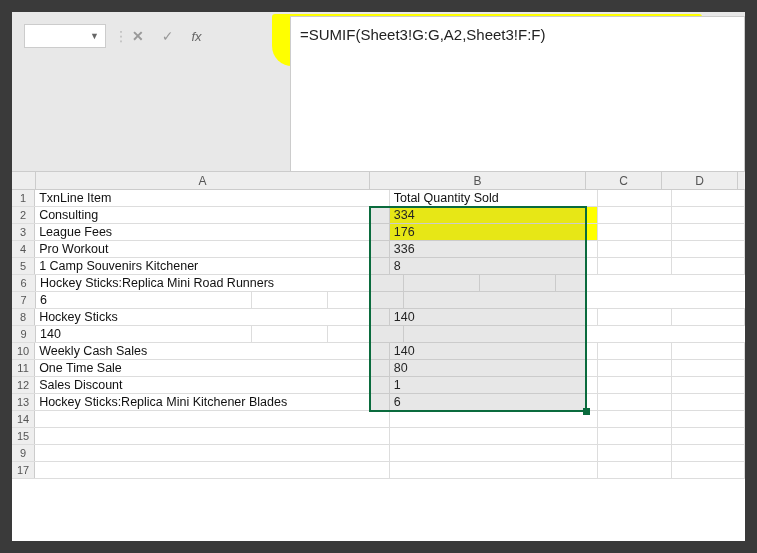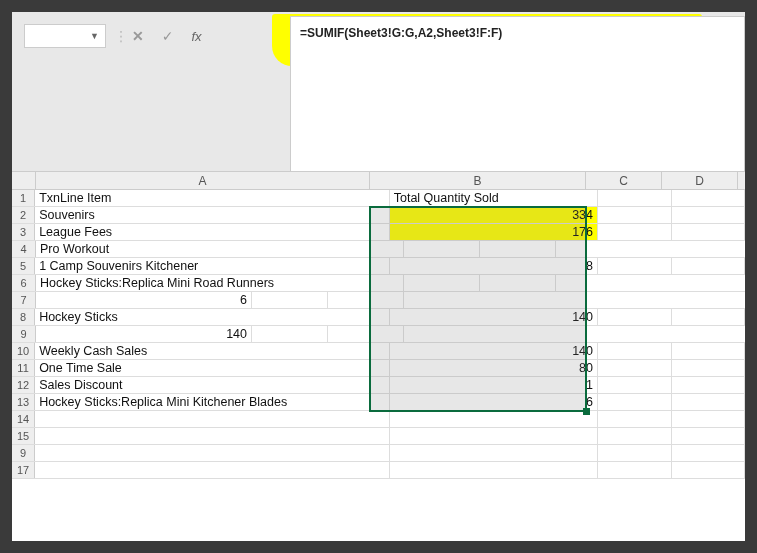--- a/index.html
+++ b/index.html
@@ -80,24 +80,23 @@
     width: 430px;
     height: 52px;
     background: #ffff00;
     border-radius: 3px 3px 12px 20px;
     z-index: 0;
   }
   .formula-text {
     position: absolute;
     left: 288px;
     top: 14px;
-    font-size: 12px;
+    font-size: 15px;
     color: #222;
     z-index: 2;
-    font-weight: bold;
   }
   
   .grid {
     position: absolute;
     left: 0;
     top: 160px;
     right: 0;
     bottom: 0;
     overflow: hidden;
   }
@@ -142,21 +141,21 @@
   .cell {
     border-right: 1px solid #ddd;
     padding: 0 4px;
     line-height: 17px;
     font-size: 12.5px;
     color: #111;
     overflow: hidden;
     white-space: nowrap;
   }
   .cell.c-A { width: 368px; text-align: left; }
-  .cell.c-B { width: 216px; text-align: right; }
+  .cell.c-B { width: 216px; }
   .cell.c-C { width: 76px; }
   .cell.c-D { width: 76px; }
   .header-cell { text-align: left !important; font-weight: normal; }
   
   .selection-rect {
     position: absolute;
     border: 2px solid #0a6b3d;
     pointer-events: none;
     box-sizing: border-box;
   }
@@ -210,35 +209,36 @@
       <div class="row">
         <div class="row-h">1</div>
         <div class="cell c-A header-cell">TxnLine Item</div>
         <div class="cell c-B header-cell" style="text-align:left">Total Quantity Sold</div>
         <div class="cell c-C"></div>
         <div class="cell c-D"></div>
       </div>
 
       <div class="row">
         <div class="row-h">2</div>
-        <div class="cell c-A">Souvenirs</div>
+        <div class="cell c-A">Consulting</div>
         <div class="cell c-B hl">334</div>
         <div class="cell c-C"></div>
         <div class="cell c-D"></div>
       </div>
       <div class="row">
         <div class="row-h">3</div>
         <div class="cell c-A">League Fees</div>
         <div class="cell c-B hl">176</div>
         <div class="cell c-C"></div>
         <div class="cell c-D"></div>
       </div>
       <div class="row">
         <div class="row-h">4</div>
         <div class="cell c-A">Pro Workout</div>
+        <div class="cell c-B">336</div>
         <div class="cell c-C"></div>
         <div class="cell c-D"></div>
       </div>
       <div class="row">
         <div class="row-h">5</div>
         <div class="cell c-A">1 Camp Souvenirs Kitchener</div>
         <div class="cell c-B">8</div>
         <div class="cell c-C"></div>
         <div class="cell c-D"></div>
       </div>

